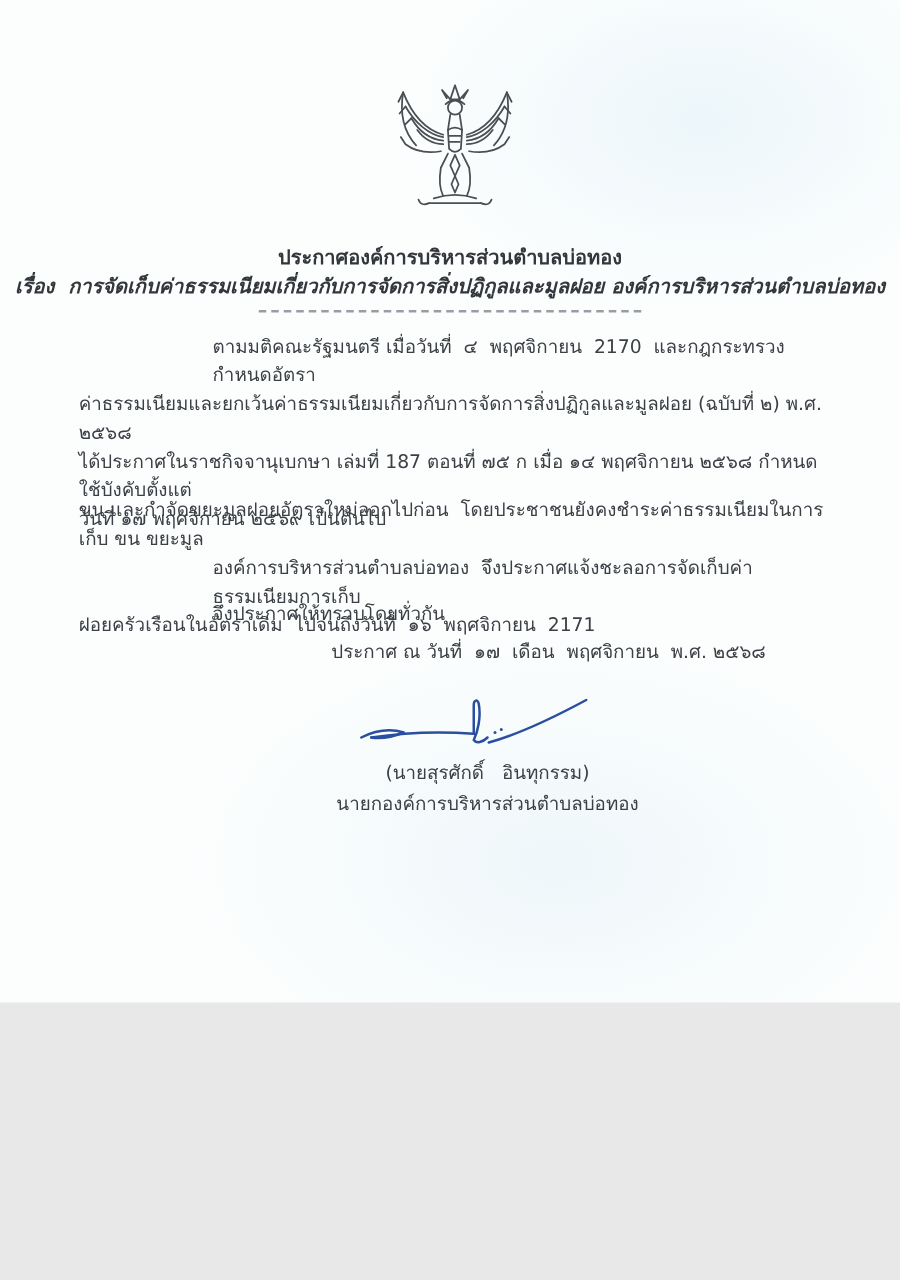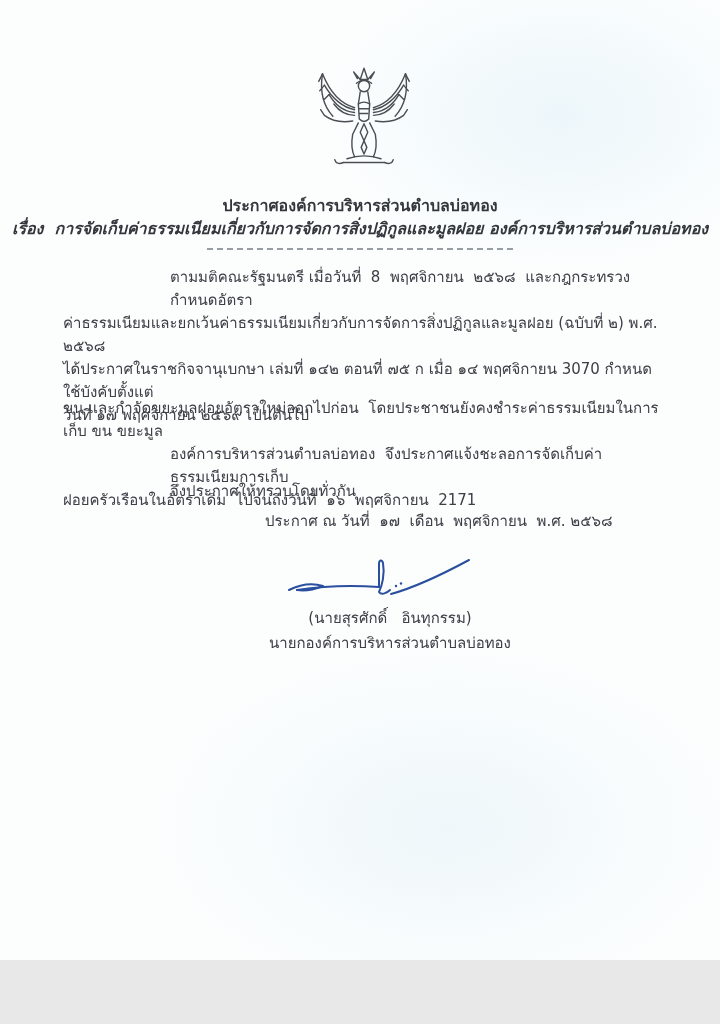--- a/index.html
+++ b/index.html
@@ -2,21 +2,21 @@
 <html><head>
 <meta charset="utf-8">
 <style>
   html,body{margin:0;padding:0;}
   body{
     font-family:"DejaVu Sans","Liberation Sans",sans-serif;
     background:#e8e8e8;
   }
   .page{
     position:relative;
-    width:720px;height:960px;
+    width:720px;height:802px;
     margin:0 auto;
     overflow:hidden;
     background:
       radial-gradient(ellipse 340px 220px at 78% 12%, rgba(224,240,247,.55), rgba(224,240,247,0) 70%),
       radial-gradient(ellipse 420px 260px at 62% 86%, rgba(226,240,246,.5), rgba(226,240,246,0) 70%),
       #fcfefe;
     color:#3c4046;
   }
   .abs{position:absolute;}
   .emblem{left:50%;top:64px;transform:translateX(-50%);margin-left:4px;}
@@ -84,23 +84,23 @@
       <path d="M48 104 H92"></path>
       <path d="M48 104 q-7 3 -9 -3 M92 104 q7 3 9 -3"></path>
     </svg>
   </div>
 
   <div class="abs title-line title-1">ประกาศองค์การบริหารส่วนตำบลบ่อทอง</div>
   <div class="abs title-line title-2">เรื่อง  การจัดเก็บค่าธรรมเนียมเกี่ยวกับการจัดการสิ่งปฏิกูลและมูลฝอย องค์การบริหารส่วนตำบลบ่อทอง</div>
   <div class="abs separator"></div>
 
   <div class="abs bodytext para-1">
-    <div class="line indent">ตามมติคณะรัฐมนตรี เมื่อวันที่  8  พฤศจิกายน  ๒๕๖๘  และกฎกระทรวงกำหนดอัตรา</div>
+    <div class="line indent">ตามมติคณะรัฐมนตรี เมื่อวันที่  ๔  พฤศจิกายน  2170  และกฎกระทรวงกำหนดอัตรา</div>
     <div class="line">ค่าธรรมเนียมและยกเว้นค่าธรรมเนียมเกี่ยวกับการจัดการสิ่งปฏิกูลและมูลฝอย (ฉบับที่ ๒) พ.ศ. ๒๕๖๘</div>
-    <div class="line">ได้ประกาศในราชกิจจานุเบกษา เล่มที่ ๑๔๒ ตอนที่ ๗๕ ก เมื่อ ๑๔ พฤศจิกายน 3070 กำหนดใช้บังคับตั้งแต่</div>
+    <div class="line">ได้ประกาศในราชกิจจานุเบกษา เล่มที่ 187 ตอนที่ ๗๕ ก เมื่อ ๑๔ พฤศจิกายน ๒๕๖๘ กำหนดใช้บังคับตั้งแต่</div>
     <div class="line">วันที่ ๑๗ พฤศจิกายน ๒๕๖๙ เป็นต้นไป</div>
   </div>
 
   <div class="abs bodytext para-2">
     <div class="line">ขน และกำจัดขยะมูลฝอยอัตราใหม่ออกไปก่อน  โดยประชาชนยังคงชำระค่าธรรมเนียมในการเก็บ ขน ขยะมูล</div>
     <div class="line indent">องค์การบริหารส่วนตำบลบ่อทอง  จึงประกาศแจ้งชะลอการจัดเก็บค่าธรรมเนียมการเก็บ</div>
     <div class="line">ฝอยครัวเรือนในอัตราเดิม  ไปจนถึงวันที่  ๑๖  พฤศจิกายน  2171</div>
   </div>
 
   <div class="abs closing">จึงประกาศให้ทราบโดยทั่วกัน</div>

